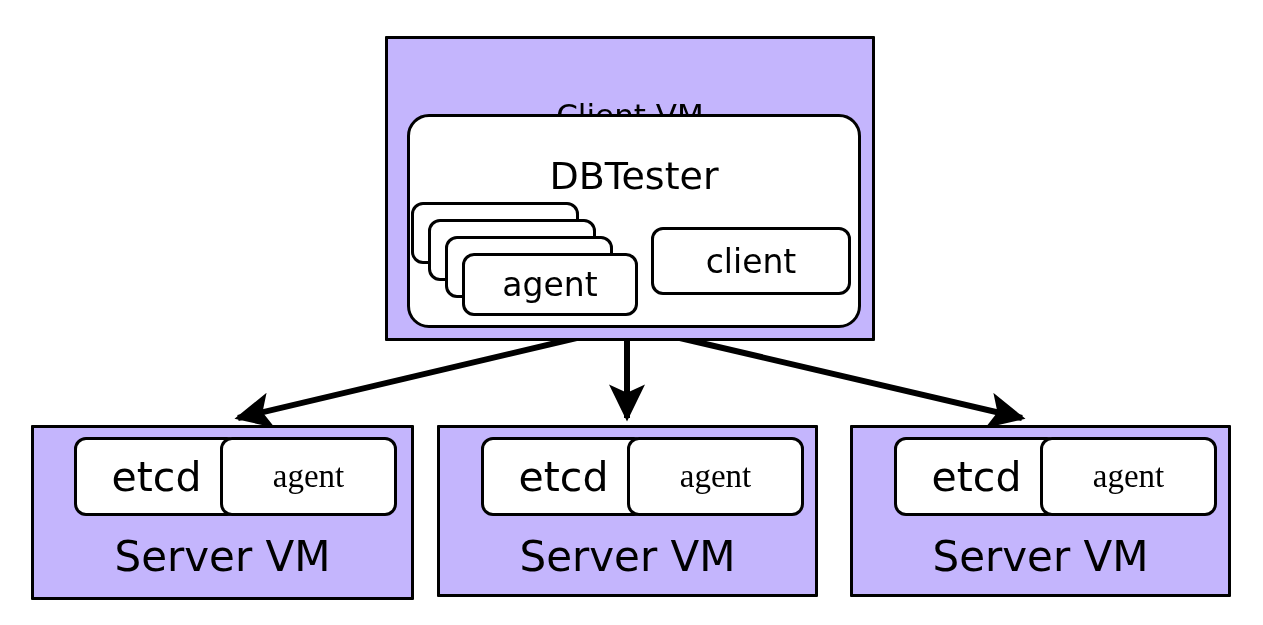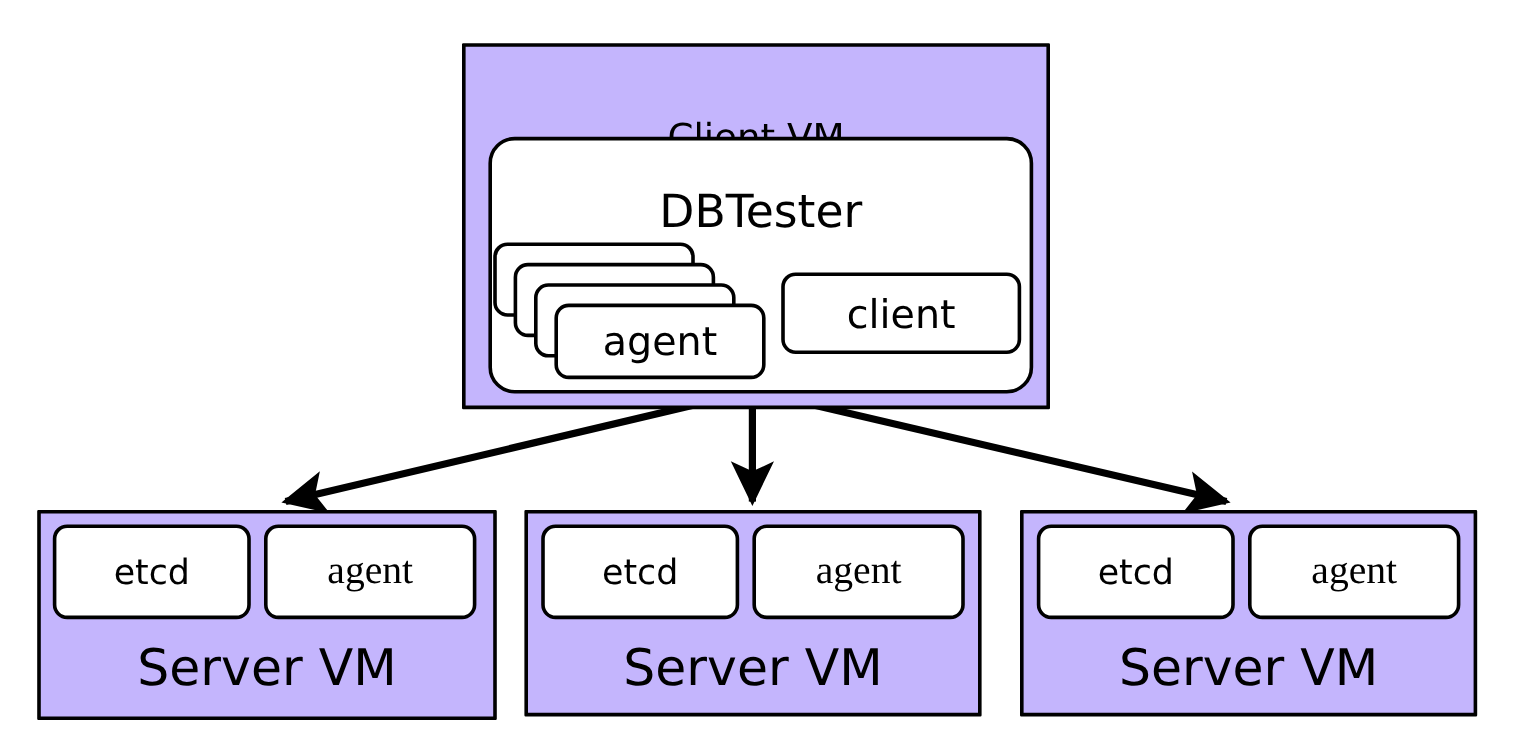--- a/index.html
+++ b/index.html
@@ -66,21 +66,21 @@
   }
   .stack-front {
     display: flex;
     align-items: center;
     justify-content: center;
   }
   .txt-client-vm { font-size: 31px; }
   .txt-dbtester  { font-size: 38px; }
   .txt-client    { font-size: 33px; }
   .txt-control   { font-size: 33px; }
-  .txt-etcd      { font-size: 29px; }
+  .txt-etcd      { font-size: 41px; margin-left: 30px; }
   .txt-agent     { font-size: 33px; font-family: Liberation Serif, serif; }
   .txt-server-vm { font-size: 42px; }
 </style>
 </head>
 <body>
 
 <div id="diagram-root">
 
   <svg class="svg-layer" viewBox="0 0 1263 625" xmlns="http://www.w3.org/2000/svg">
     <defs>

